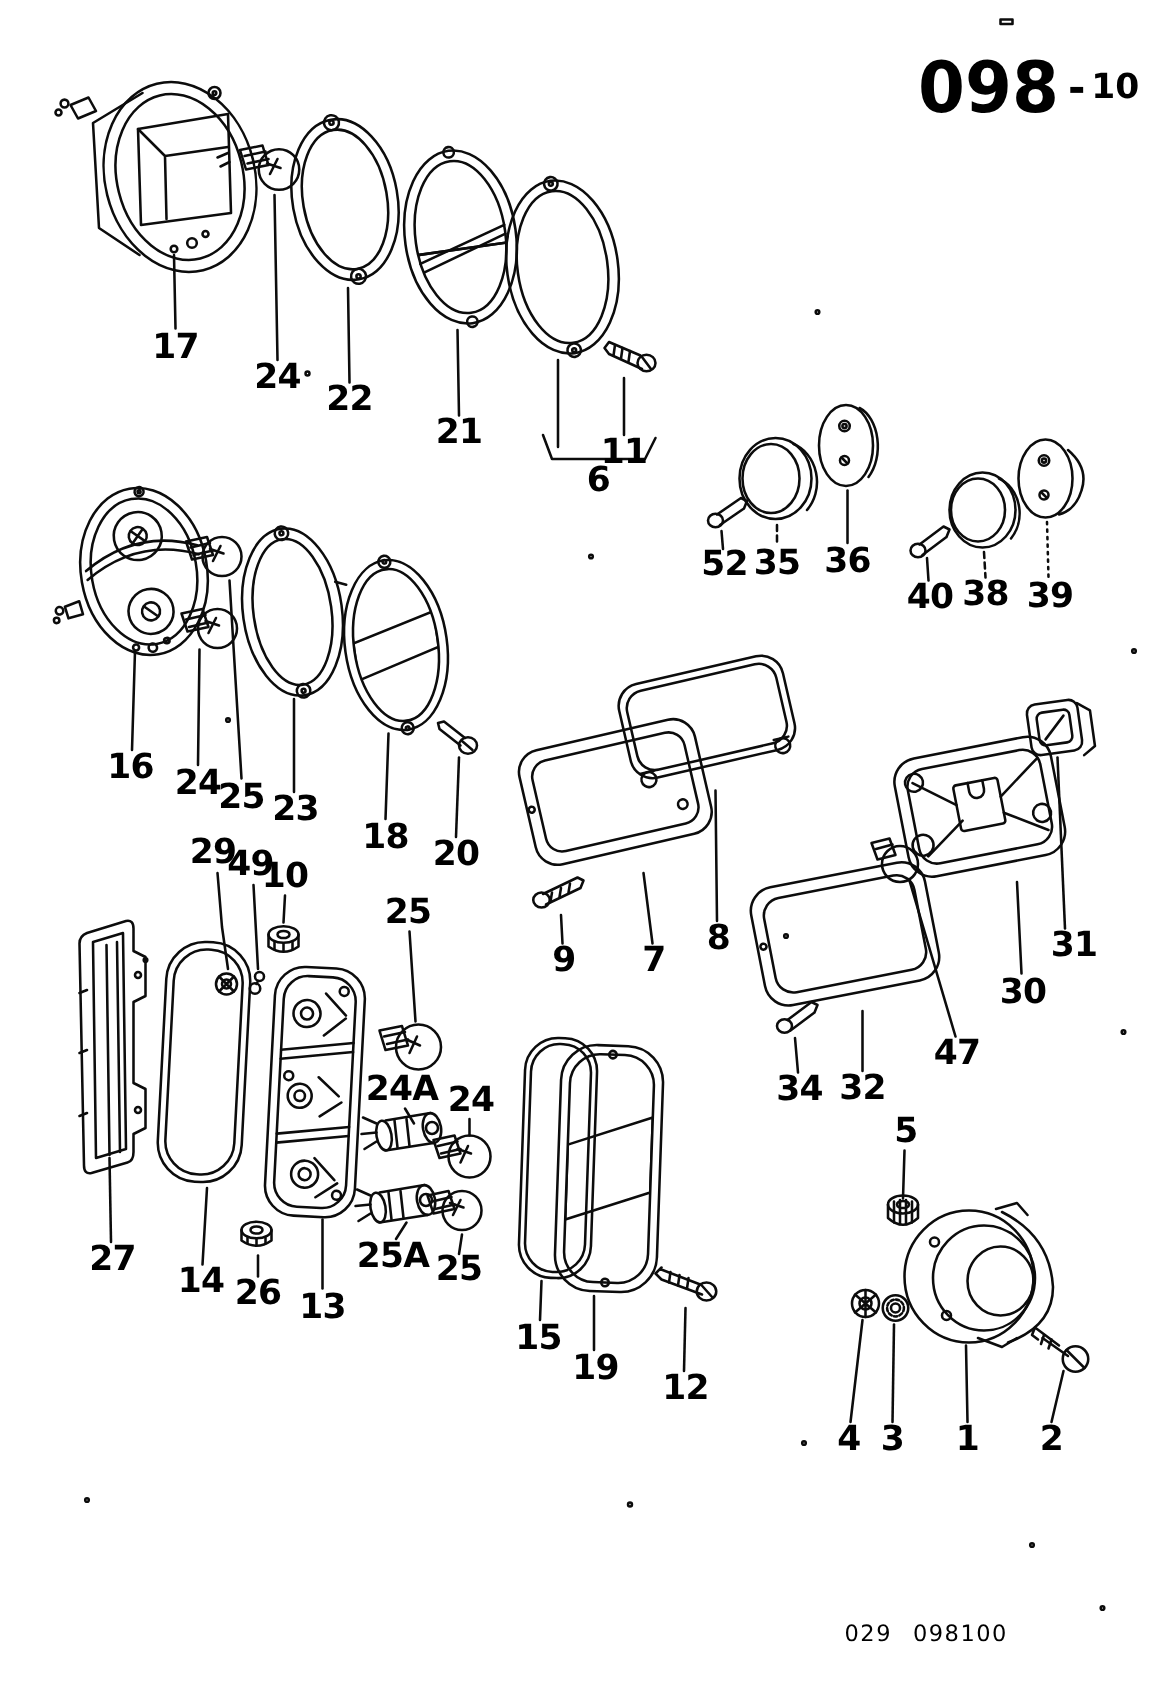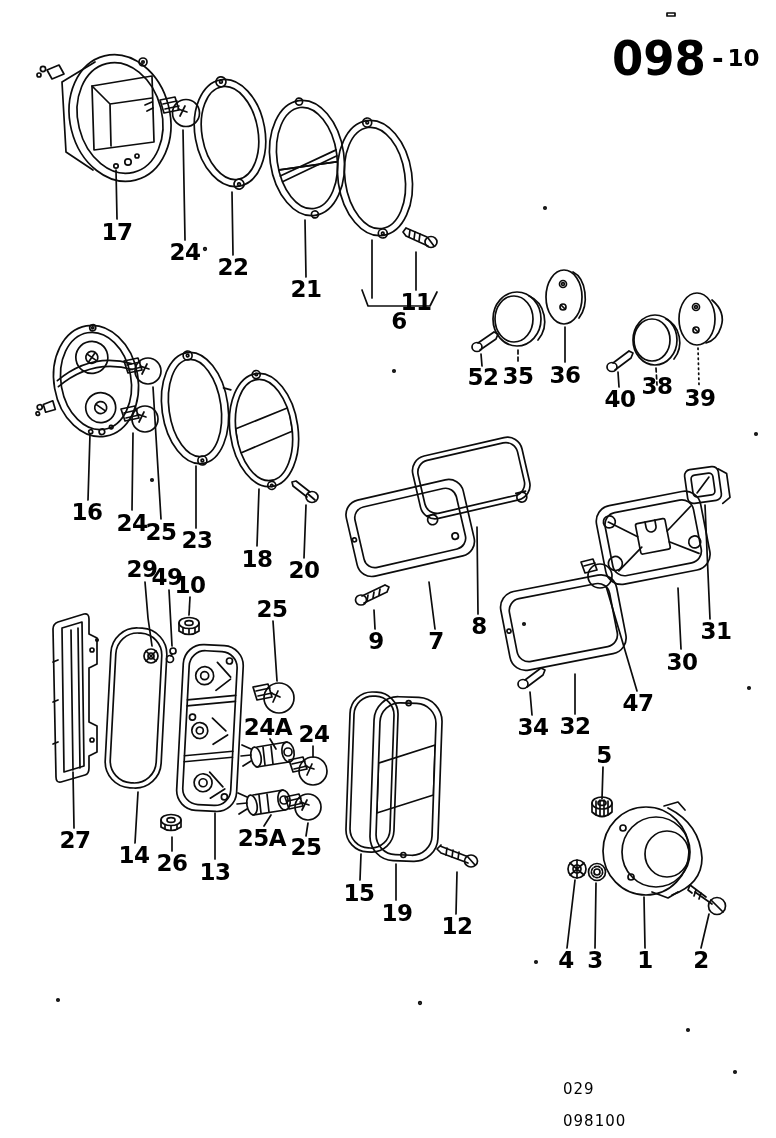--- a/index.html
+++ b/index.html
@@ -8,21 +8,21 @@
   svg{position:absolute;left:0;top:0;}
   svg *{stroke:#0c0c0c;fill:none;stroke-width:1.7;stroke-linecap:round;stroke-linejoin:round;}
   .plabel{position:absolute;transform:translate(-50%,-50%);font-weight:700;font-size:23px;
           letter-spacing:-0.5px;line-height:1;white-space:nowrap;}
   .title{position:absolute;left:612px;top:36px;display:flex;align-items:flex-start;}
   .title .main{font-size:45px;font-weight:700;letter-spacing:0px;line-height:1;
                transform:scaleY(1.05);}
   .title .dash{font-size:28px;font-weight:700;margin:9px 4px 0 6px;line-height:1;}
   .title .sub{font-size:23px;font-weight:700;margin-top:11px;line-height:1;}
   .footer{position:absolute;left:563px;top:1080px;font-size:15px;font-weight:400;
-          letter-spacing:1px;display:flex;gap:14px;flex-direction:column;}
+          letter-spacing:1px;display:flex;gap:14px;}
 </style>
 </head>
 <body>
 
 <div class="page">
 
 <svg width="776" height="1138" viewBox="0 0 776 1138">
   <defs>
     <pattern id="pat-v" width="4.5" height="8" patternUnits="userSpaceOnUse">
       <path d="M2 0V8" stroke-width="0.9"></path>
@@ -490,21 +490,21 @@
   <div class="plabel" style="left:117px;top:232px">17</div>
   <div class="plabel" style="left:185px;top:252px">24</div>
   <div class="plabel" style="left:233px;top:267px">22</div>
   <div class="plabel" style="left:306px;top:289px">21</div>
   <div class="plabel" style="left:416px;top:302px">11</div>
   <div class="plabel" style="left:399px;top:321px">6</div>
   <div class="plabel" style="left:483px;top:377px">52</div>
   <div class="plabel" style="left:518px;top:376px">35</div>
   <div class="plabel" style="left:565px;top:375px">36</div>
   <div class="plabel" style="left:620px;top:399px">40</div>
-  <div class="plabel" style="left:657px;top:386px">38</div>
+  <div class="plabel" style="left:657px;top:397px">38</div>
   <div class="plabel" style="left:700px;top:398px">39</div>
   <div class="plabel" style="left:87px;top:512px">16</div>
   <div class="plabel" style="left:132px;top:523px">24</div>
   <div class="plabel" style="left:161px;top:532px">25</div>
   <div class="plabel" style="left:197px;top:540px">23</div>
   <div class="plabel" style="left:257px;top:559px">18</div>
   <div class="plabel" style="left:304px;top:570px">20</div>
   <div class="plabel" style="left:142px;top:569px">29</div>
   <div class="plabel" style="left:167px;top:577px">49</div>
   <div class="plabel" style="left:190px;top:585px">10</div>

